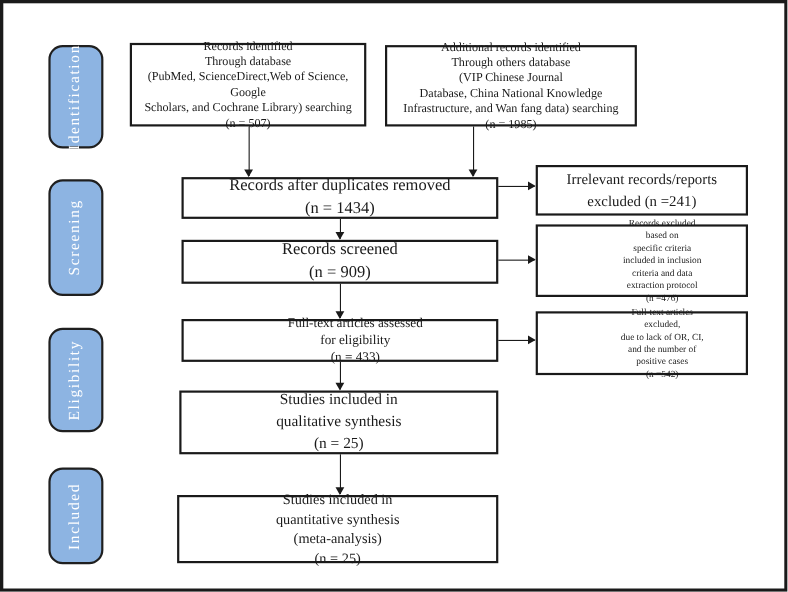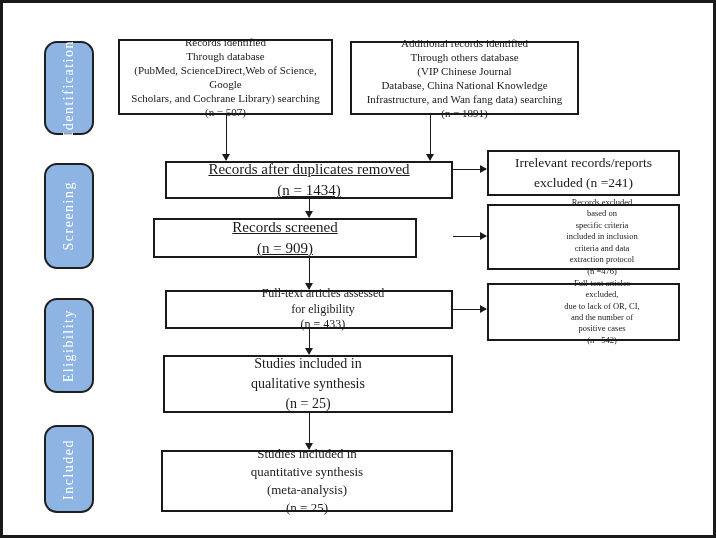--- a/index.html
+++ b/index.html
@@ -33,21 +33,21 @@
     background:#ffffff;
     border:2px solid #1a1a1a;
     box-sizing:border-box;
     display:flex;align-items:center;justify-content:flex-end;
     text-align:center;
   }
   .box span{white-space:pre-line;line-height:1.28;display:block;width:100%;}
   .f-tiny span{font-size:8.5px;line-height:1.35;padding-left:37px;}
   .f-small span{font-size:11px;}
   .f-med span{font-size:12px;margin-left:28px;}
-  .f-large span{font-size:15px;line-height:1.4;text-decoration:underline;}
+  .f-large span{font-size:15px;line-height:1.4;}
   .f-mlarge span{font-size:14px;line-height:1.45;}
   .f-right span{font-size:13.5px;line-height:1.5;}
   .f-quant span{font-size:13px;line-height:1.4;}
   .v-arrow{
     position:absolute;width:0;
     border-left:1.5px solid #1a1a1a;
   }
   .v-arrow::after{
     content:"";position:absolute;
     left:-4.8px;bottom:-1px;
@@ -91,28 +91,28 @@
 (PubMed, ScienceDirect,Web of Science, Google
 Scholars, and Cochrane Library) searching
 (n = 507)</span>
   </div>
   <div class="box f-small" style="left:347px;top:38px;width:229px;height:74px">
     <span>Additional records identified
 Through others database
 (VIP Chinese Journal
 Database, China National Knowledge
 Infrastructure, and Wan fang data) searching
-(n = 1891)</span>
+(n = 1985)</span>
   </div>
 
   <div class="box f-large" style="left:162px;top:158px;width:288px;height:38px">
     <span>Records after duplicates removed
 (n = 1434)</span>
   </div>
-  <div class="box f-large" style="left:150px;top:215px;width:264px;height:40px">
+  <div class="box f-large" style="left:162px;top:215px;width:288px;height:40px">
     <span>Records screened
 (n = 909)</span>
   </div>
   <div class="box f-med" style="left:162px;top:287px;width:288px;height:39px">
     <span>Full-text articles assessed
 for eligibility
 (n = 433)</span>
   </div>
   <div class="box f-mlarge" style="left:160px;top:352px;width:290px;height:58px">
     <span>Studies included in

